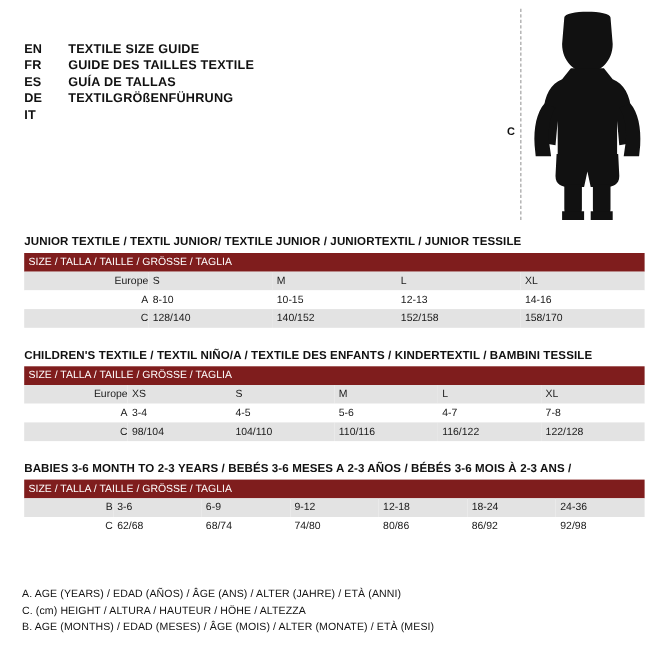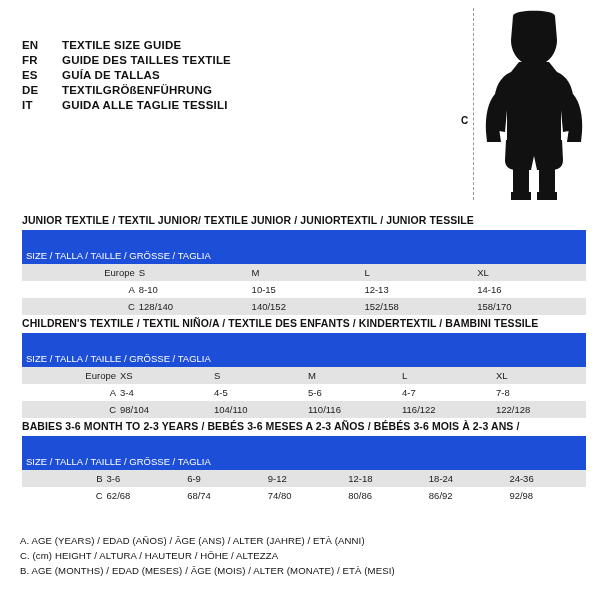--- a/index.html
+++ b/index.html
@@ -94,25 +94,25 @@
     table-layout: fixed;
   }
   table.size-table td {
     font-size: 9.5px;
     color: #1a1a1a;
     padding: 3px 0 3px 4px;
     border: none;
     vertical-align: middle;
   }
   tr.head-row td {
-    background: #1d4ed8;
+    background: #7f1d1d;
     color: #ffffff;
     font-size: 9.5px;
     font-weight: normal;
-    padding: 20px 0 3px 4px;
+    padding: 3px 0 3px 4px;
   }
   tr.shade td {
     background: #e3e3e3;
   }
   tr.plain td {
     background: #ffffff;
   }
   .label-col {
     width: 86px;
     text-align: right;
@@ -146,21 +146,20 @@
   <div class="header-row">
     <span class="lang-code">ES</span>
     <span class="lang-title">GUÍA DE TALLAS</span>
   </div>
   <div class="header-row">
     <span class="lang-code">DE</span>
     <span class="lang-title">TEXTILGRÖßENFÜHRUNG</span>
   </div>
   <div class="header-row">
     <span class="lang-code">IT</span>
-    <span class="lang-title">GUIDA ALLE TAGLIE TESSILI</span>
   </div>
 </div>
 
 <div class="figure-area">
   <div class="dashed-v"></div>
   <div class="c-label">C</div>
   <svg class="baby-svg" width="110" height="192" viewBox="0 0 110 192">
     <g fill="#111111">
 
       <path d="M34 6 C34 -1 76 -1 76 6 L78 30 C78 46 66 56 55 56 C44 56 32 46 32 30 Z"></path>

